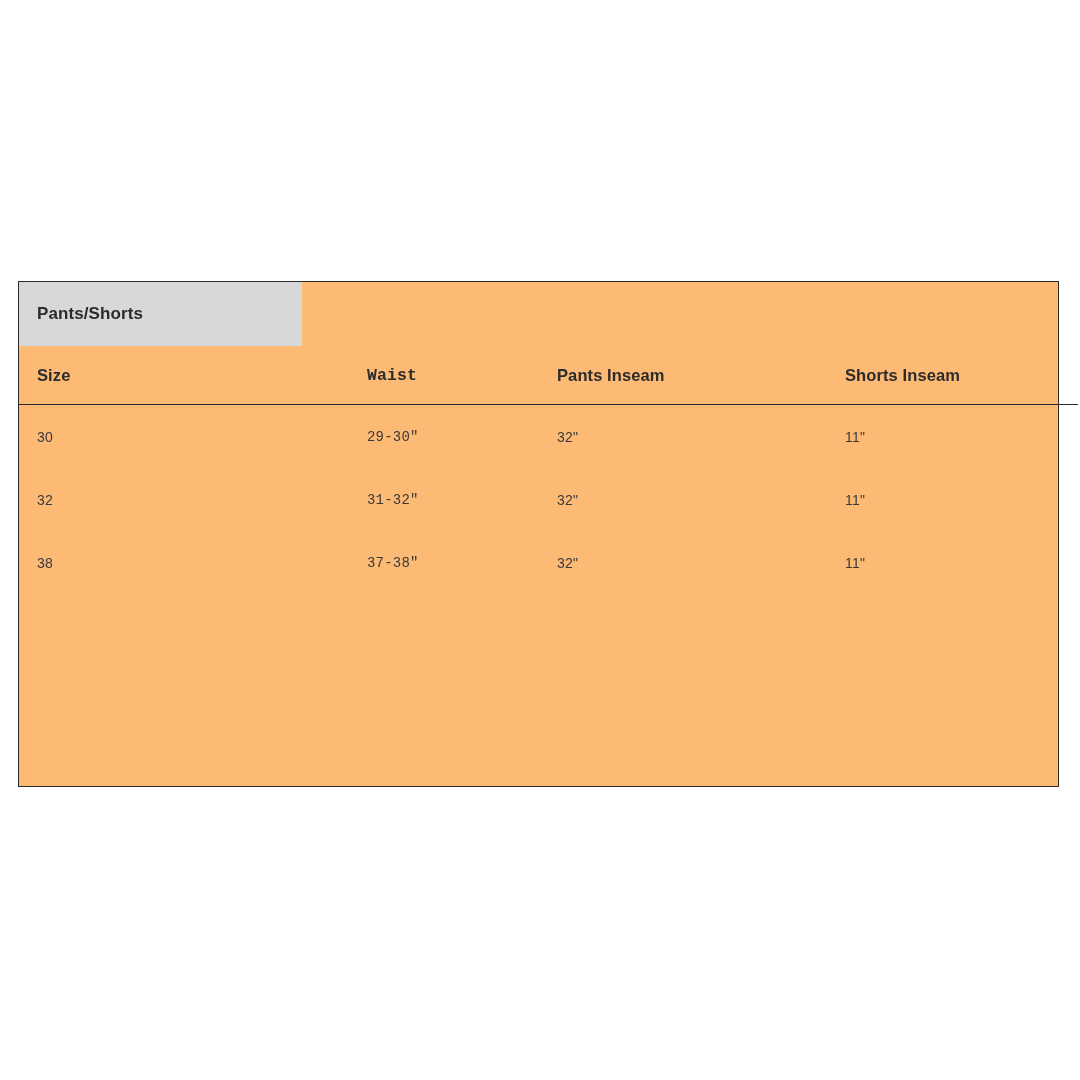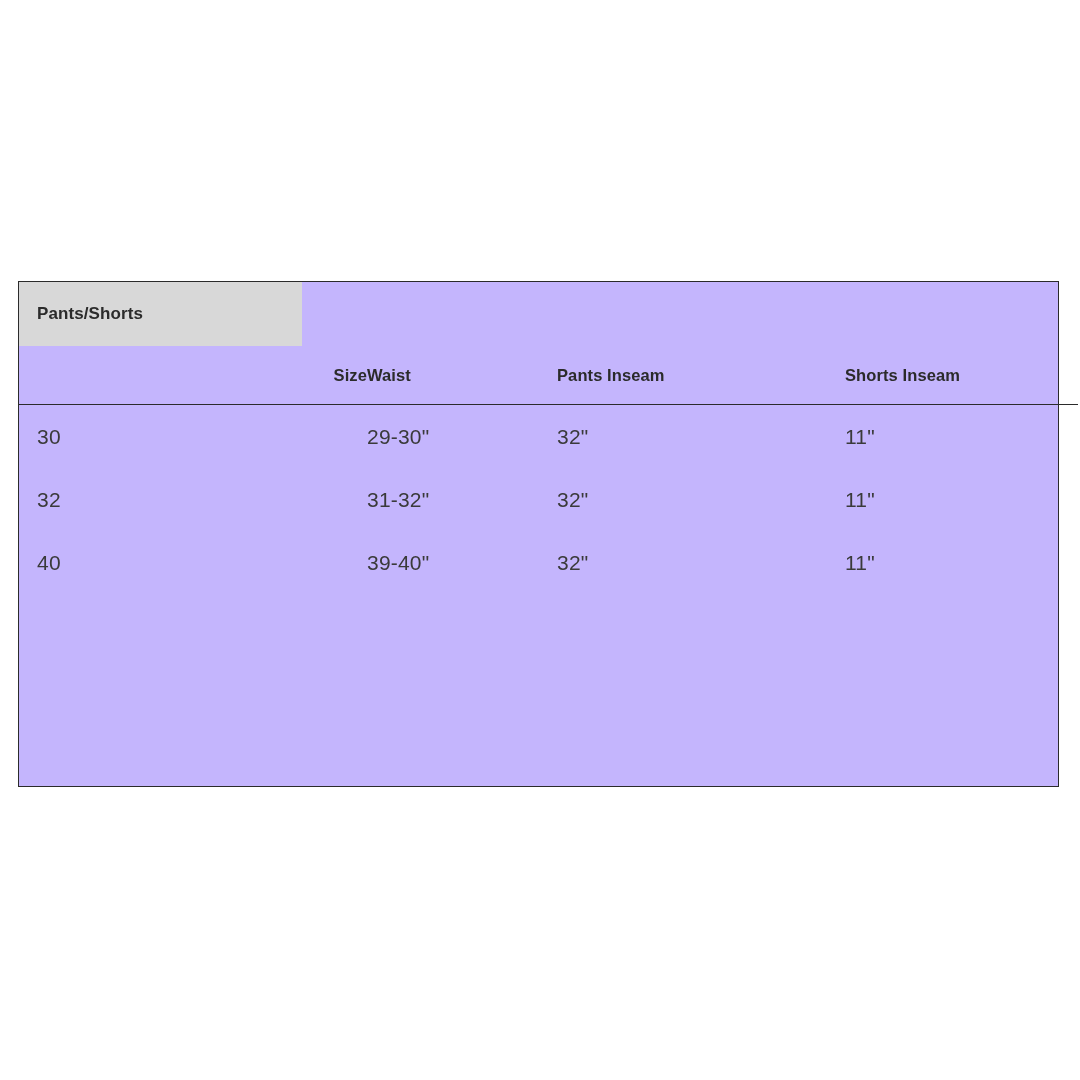--- a/index.html
+++ b/index.html
@@ -25,21 +25,21 @@
     position: absolute;
     left: 18px;
     top: 281px;
     width: 1041px;
     border-top: 1px solid #2b2b2b;
     border-left: 1px solid #2b2b2b;
     border-right: 1px solid #2b2b2b;
     border-bottom: 1px solid #2b2b2b;
     box-sizing: border-box;
     height: 506px;
-    background: #c4b5fd;
+    background: #fdba74;
   }
 
   .chart-title-row {
     height: 64px;
     position: relative;
   }
 
   .chart-title-cell {
     position: absolute;
     left: 0;
@@ -77,32 +77,32 @@
     height: 58px;
     font-size: 16.5px;
     font-weight: bold;
     color: #2b2b2b;
     border-bottom: 1px solid #2b2b2b;
     letter-spacing: 0.1px;
   }
 
   tbody td {
     height: 63px;
-    font-size: 21px;
+    font-size: 14px;
     font-weight: normal;
     color: #3a3a3a;
     letter-spacing: 0.2px;
   }
 
   .col-size   { width: 330px; padding-left: 18px !important; }
-  .col-waist  { width: 190px; }
+  .col-waist  { width: 190px; font-family: Liberation Mono, monospace; }
   .col-pants  { width: 288px; }
   .col-shorts { width: 233px; }
 
-  thead th.col-size { padding-left: 18px; text-align: right; }
+  thead th.col-size { padding-left: 18px; }
   tbody td.col-size { padding-left: 18px; }
 </style>
 </head>
 <body>
 
 <div class="page">
 
   <div class="size-chart">
 
     <div class="chart-title-row">
@@ -127,22 +127,22 @@
           <td class="col-pants">32"</td>
           <td class="col-shorts">11"</td>
         </tr>
         <tr>
           <td class="col-size">32</td>
           <td class="col-waist">31-32"</td>
           <td class="col-pants">32"</td>
           <td class="col-shorts">11"</td>
         </tr>
         <tr>
-          <td class="col-size">40</td>
-          <td class="col-waist">39-40"</td>
+          <td class="col-size">38</td>
+          <td class="col-waist">37-38"</td>
           <td class="col-pants">32"</td>
           <td class="col-shorts">11"</td>
         </tr>
       </tbody>
     </table>
 
   </div>
 
 </div>
 

